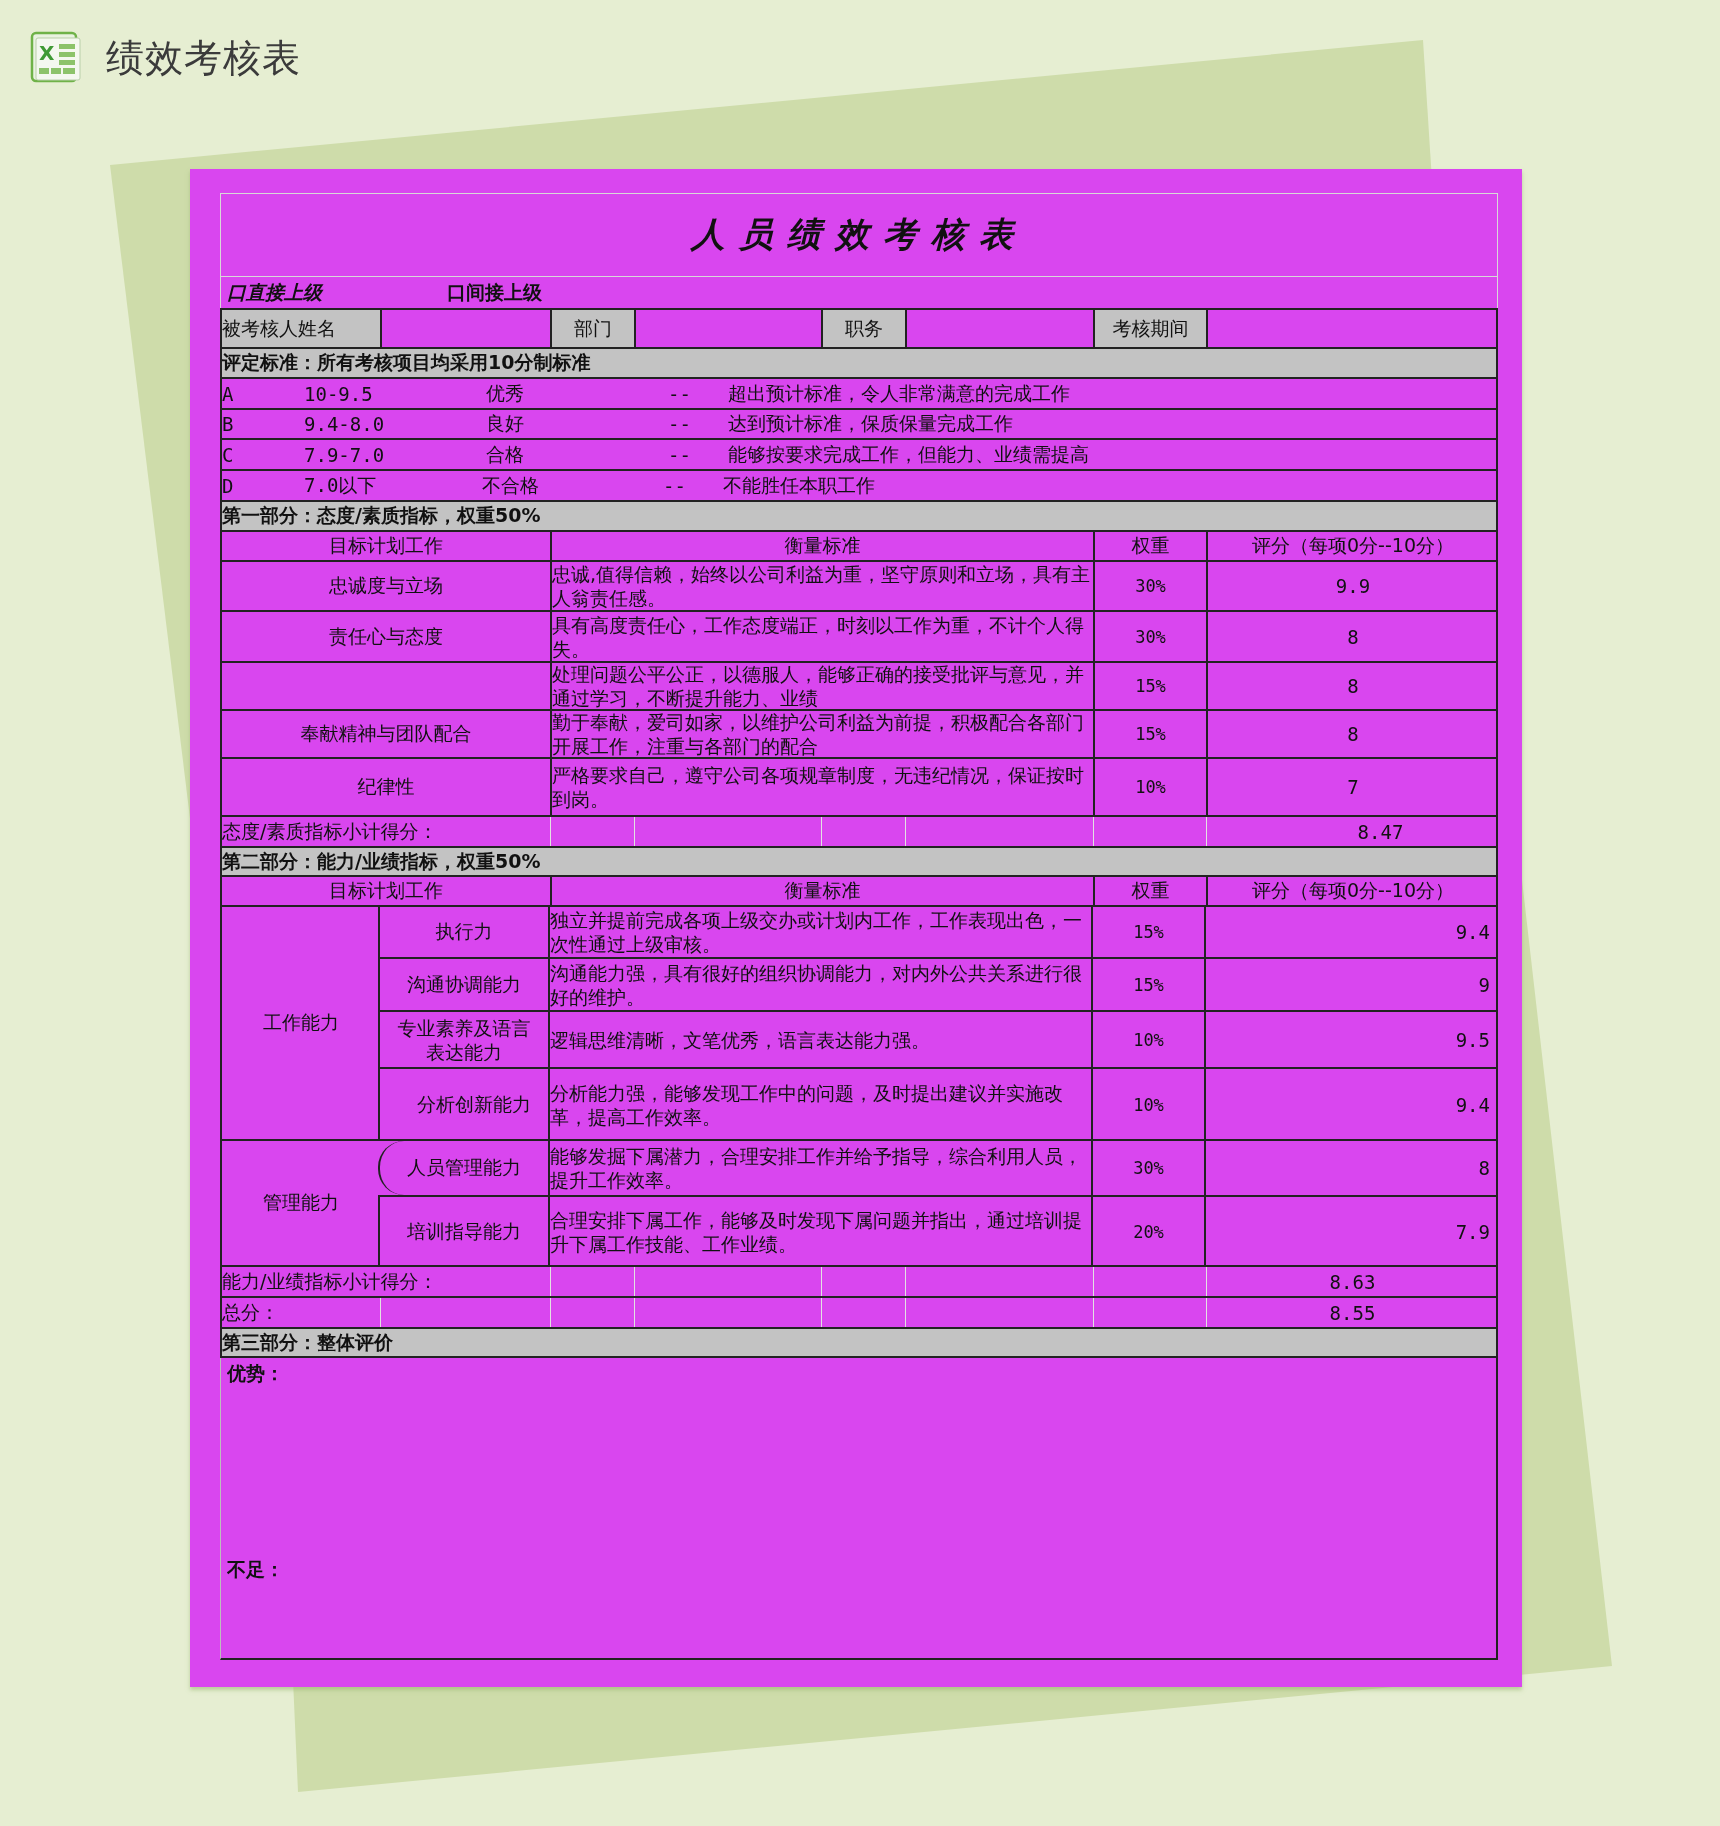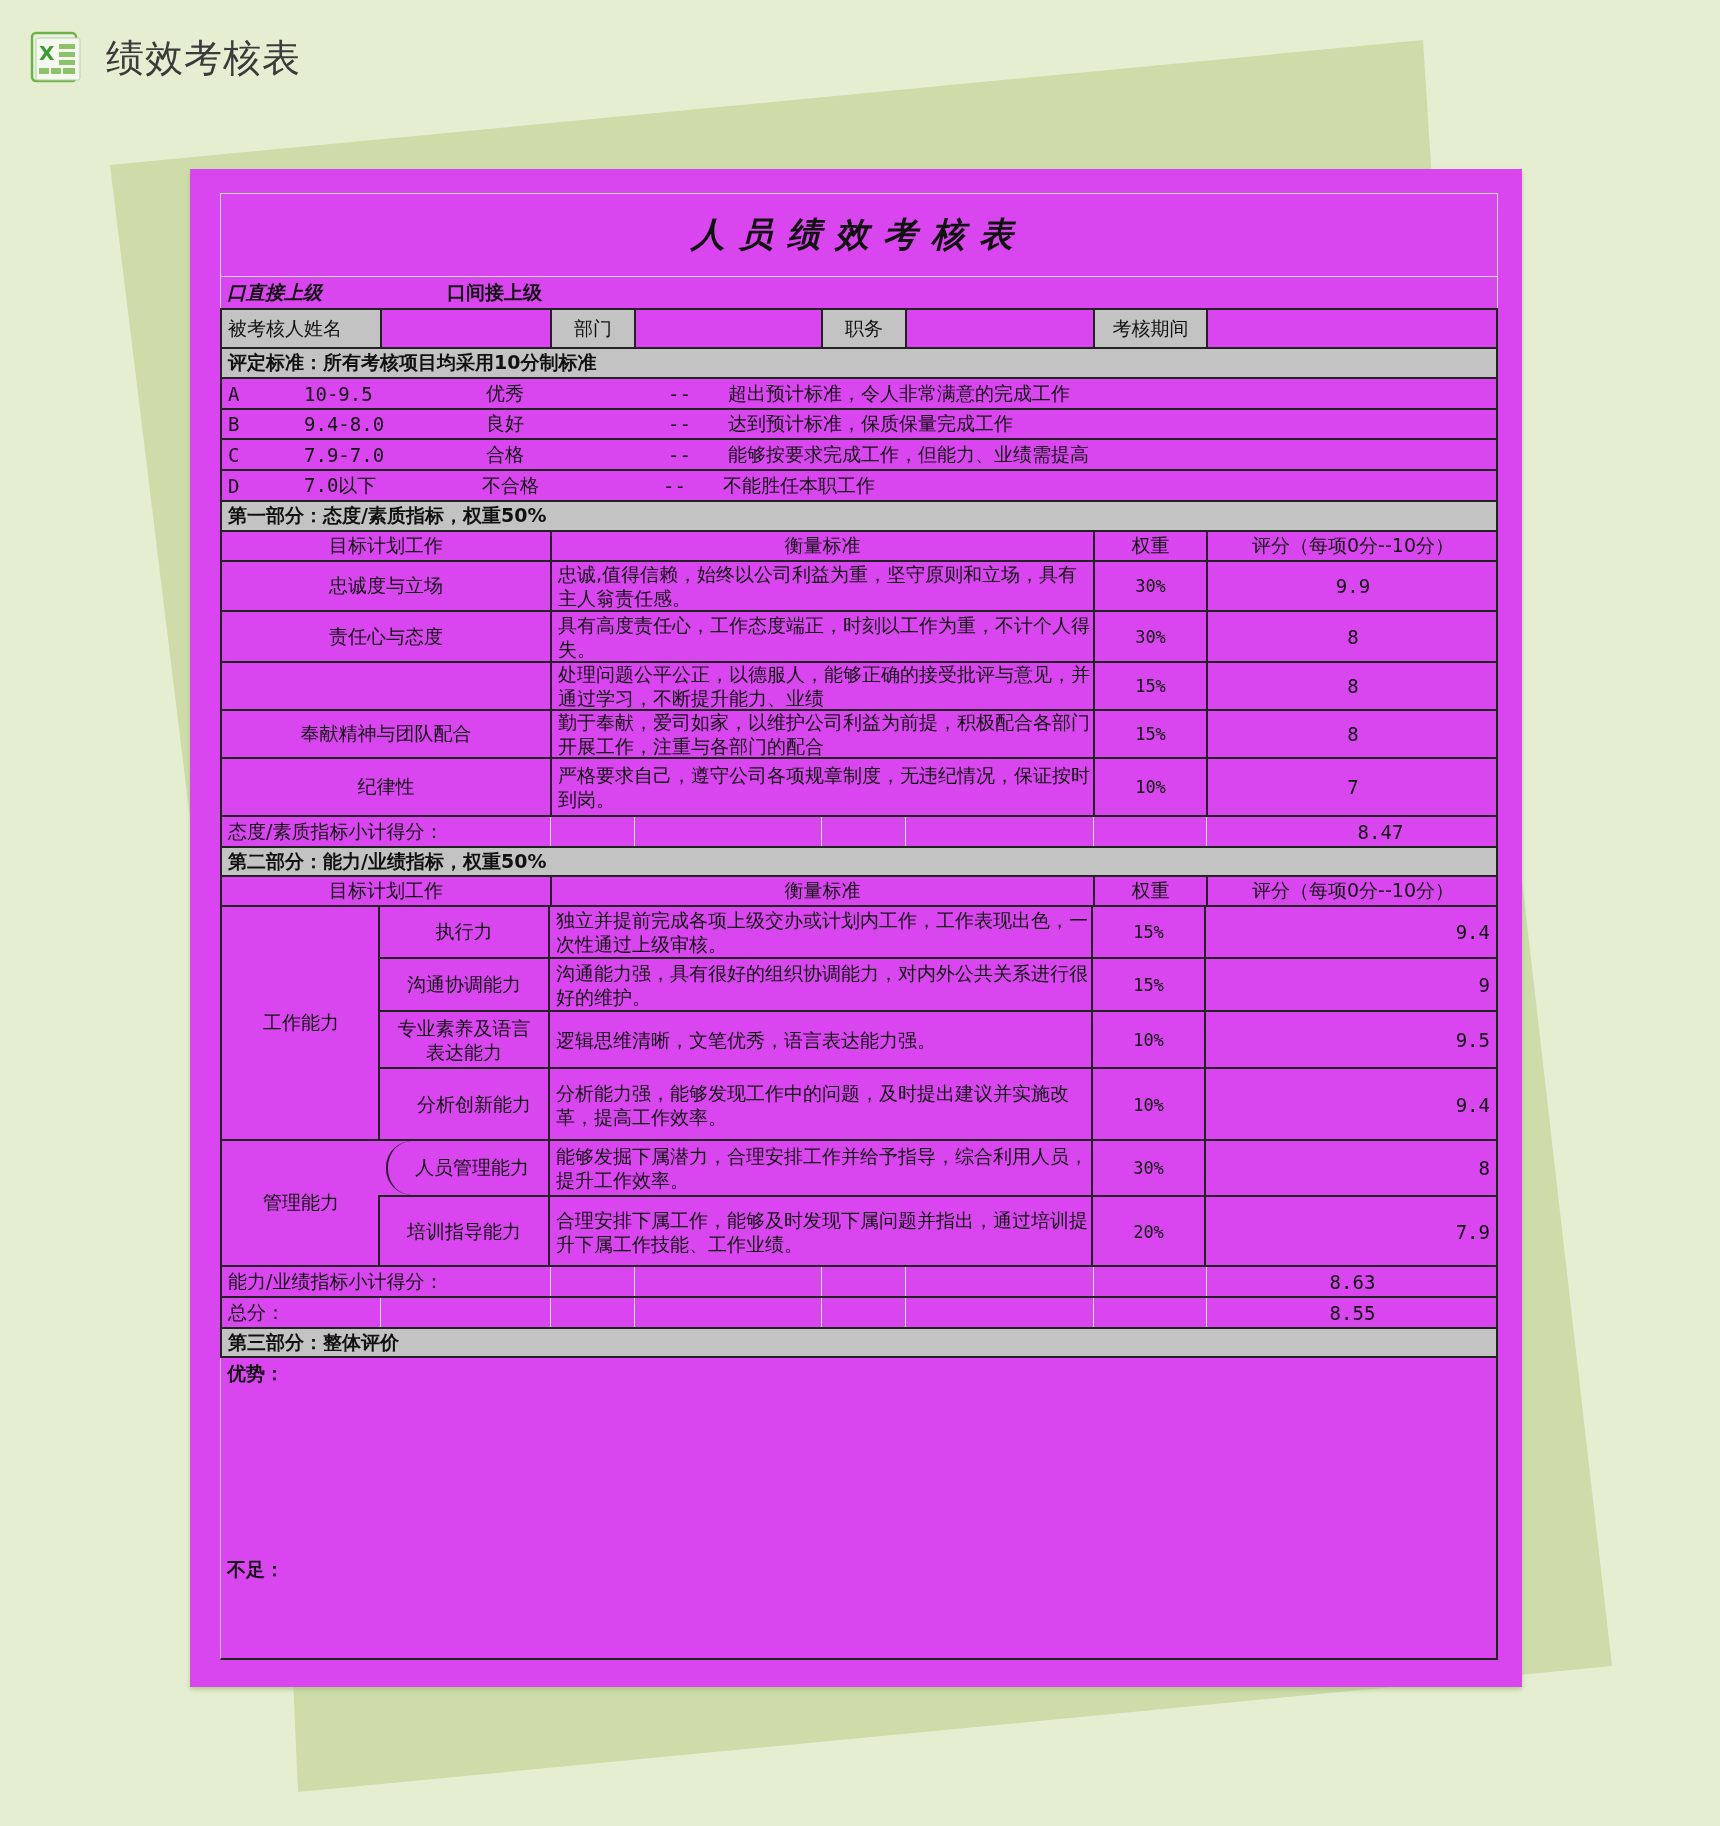--- a/index.html
+++ b/index.html
@@ -25,21 +25,21 @@
     overflow:hidden; white-space:nowrap;
   }
   .bl { border-left:2px solid #222; }
   .br { border-right:2px solid #222; }
   .bt { border-top:2px solid #222; }
   .bb { border-bottom:2px solid #222; }
   .gray { background:#c3c3c3; }
   .bold { font-weight:bold; }
   .center { justify-content:center; text-align:center; }
   .right { justify-content:flex-end; padding-right:6px; }
-  .pl { padding-left:6px; }
+  .pl { }
   .wrap { white-space:normal; line-height:24px; align-items:center; }
   .mono { font-family:"DejaVu Sans Mono", "Liberation Mono", monospace; }
   .faint { border-left:1px solid #e2e2e2; }
   .title-text { font-family:"DejaVu Serif", "Liberation Serif", serif; font-size:34px; font-weight:bold; letter-spacing:14px; font-style:italic; }
 </style>
 </head>
 <body>
 
 <svg class="bg-shapes" viewBox="0 0 1720 1826">
   <polygon points="110,165 1423,40 1446,400 1446,900 200,900" fill="#cedcaa"></polygon>
@@ -209,21 +209,21 @@
       <div class="cell right bl mono" style="left:826px;width:292px;">9.5</div>
     </div>
     <div class="row br" style="top:876px;height:72px;left:158px;width:1120px;">
       <div class="cell center bl" style="left:0;width:190px;">分析创新能力</div>
       <div class="cell wrap bl pl" style="left:170px;width:543px;">分析能力强，能够发现工作中的问题，及时提出建议并实施改革，提高工作效率。</div>
       <div class="cell center bl mono" style="left:713px;width:113px;font-size:17px;">10%</div>
       <div class="cell right bl mono" style="left:826px;width:292px;">9.4</div>
     </div>
 
     <div class="row bb br" style="top:948px;height:56px;left:158px;width:1120px;">
-      <div class="cell center bl" style="left:8px;width:170px;border-radius:26px;">人员管理能力</div>
+      <div class="cell center bl" style="left:0;width:170px;border-radius:26px;">人员管理能力</div>
       <div class="cell wrap bl pl" style="left:170px;width:543px;">能够发掘下属潜力，合理安排工作并给予指导，综合利用人员，提升工作效率。</div>
       <div class="cell center bl mono" style="left:713px;width:113px;font-size:17px;">30%</div>
       <div class="cell right bl mono" style="left:826px;width:292px;">8</div>
     </div>
     <div class="row br" style="top:1004px;height:70px;left:158px;width:1120px;">
       <div class="cell center bl" style="left:0;width:170px;">培训指导能力</div>
       <div class="cell wrap bl pl" style="left:170px;width:543px;">合理安排下属工作，能够及时发现下属问题并指出，通过培训提升下属工作技能、工作业绩。</div>
       <div class="cell center bl mono" style="left:713px;width:113px;font-size:17px;">20%</div>
       <div class="cell right bl mono" style="left:826px;width:292px;">7.9</div>
     </div>

